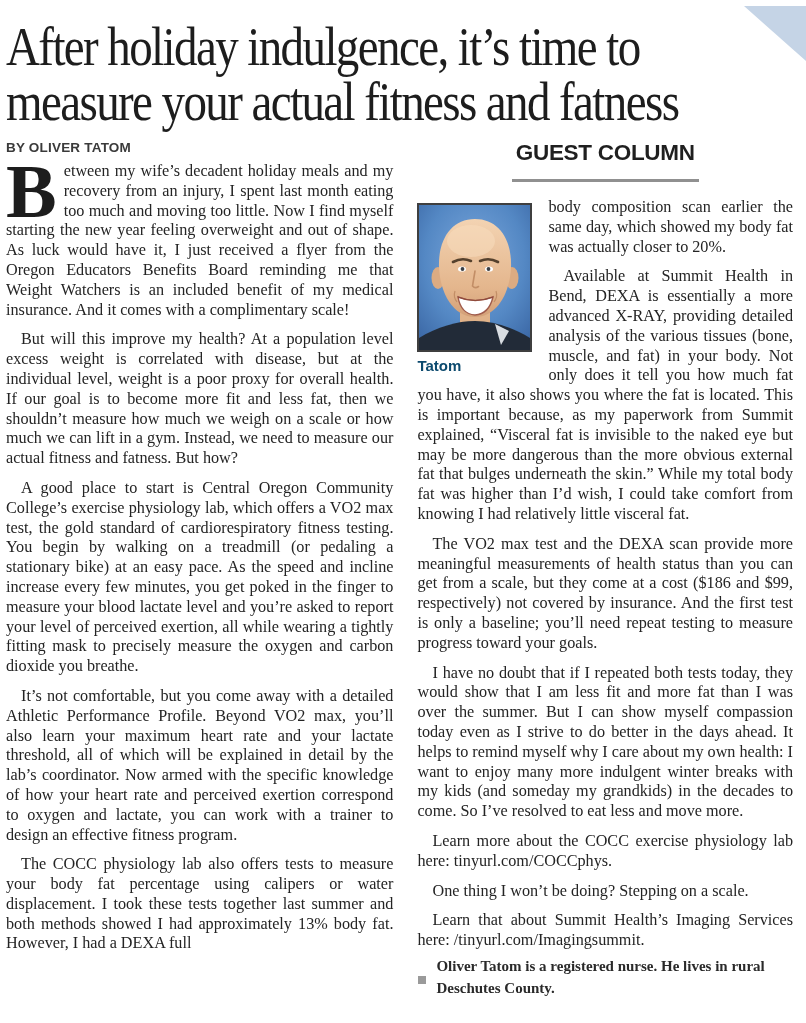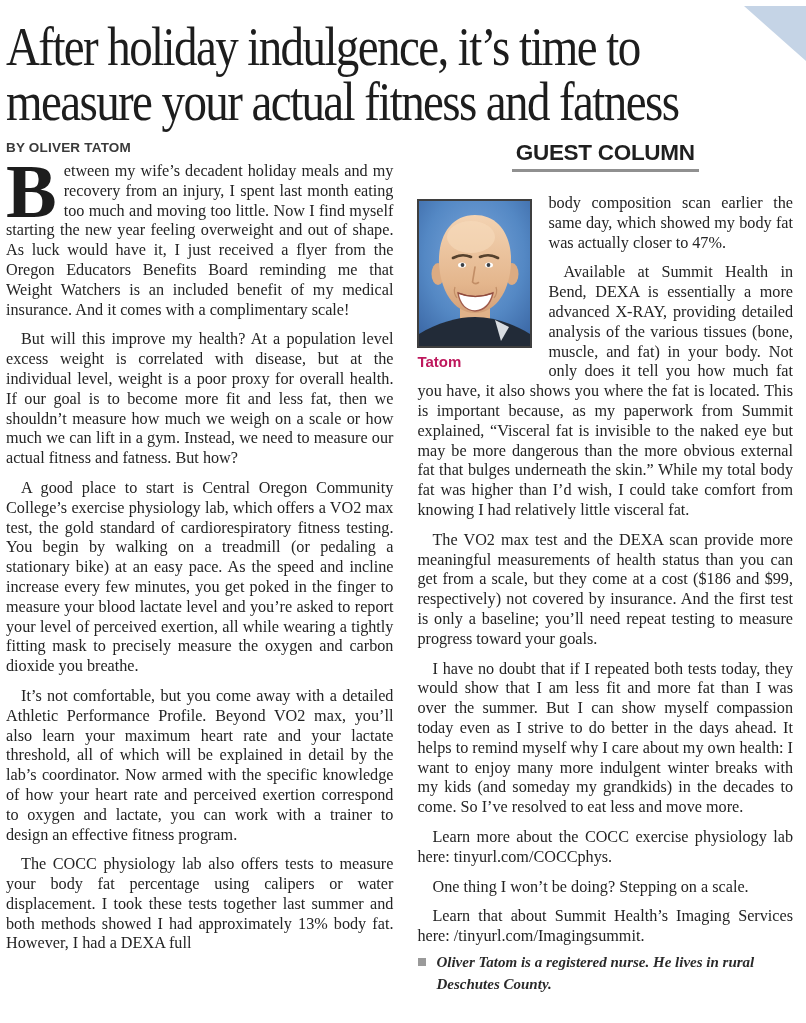--- a/index.html
+++ b/index.html
@@ -81,51 +81,51 @@
     min-height: 38px;
   }
   .guest-header {
     display: inline-block;
     font-family: "Liberation Sans", sans-serif;
     font-weight: bold;
     font-size: 22.5px;
     letter-spacing: -0.3px;
     color: #1f1f1f;
     border-bottom: 3px solid #909090;
-    padding: 0 4px 3px 4px;
+    padding: 0 4px 13px 4px;
   }
 
   .photo-block {
     float: left;
     width: 115px;
     margin: 5px 16px 12px 0;
   }
   .photo {
     width: 115px;
     height: 149px;
     border: 2px solid #3f3f3f;
     background: #4a77b4;
   }
   .photo svg { display: block; }
   .photo-caption {
     font-family: "Liberation Sans", sans-serif;
     font-weight: bold;
     font-size: 15px;
-    color: #be185d;
+    color: #0c4a6e;
     margin-top: 5px;
   }
 
   .footer-note {
     display: flex;
     margin-top: 4px;
     font-size: 15px;
     line-height: 22px;
-    font-style: italic;
     font-weight: 600;
     color: #2a2a2a;
+    align-items: center;
   }
   .note-bullet {
     flex: 0 0 auto;
     width: 8px;
     height: 8px;
     background: #9a9a9a;
     margin: 7px 10px 0 1px;
   }
   .note-text { flex: 1; text-align: left; }
 </style>
@@ -202,21 +202,21 @@
             <path d="M77,86 Q79,92 75,97" stroke="#c28e66" stroke-width="1.2" fill="none"></path>
 
             <path d="M0,145 L0,133 C18,122 38,116 56,116 C74,116 93,122 111,133 L111,145 Z" fill="#222b38"></path>
 
             <path d="M76,119 L90,126 L82,140 Z" fill="#d9dde2"></path>
           </svg>
         </div>
         <div class="photo-caption">Tatom</div>
       </div>
 
-      <p class="body-p">body composition scan earlier the same day, which showed my body fat was actually closer to 47%.</p>
+      <p class="body-p">body composition scan earlier the same day, which showed my body fat was actually closer to 20%.</p>
       <p class="body-p indent">Available at Summit Health in Bend, DEXA is essentially a more advanced X-RAY, providing detailed analysis of the various tissues (bone, muscle, and fat) in your body. Not only does it tell you how much fat you have, it also shows you where the fat is located. This is important because, as my paperwork from Summit explained, “Visceral fat is invisible to the naked eye but may be more dangerous than the more obvious external fat that bulges underneath the skin.” While my total body fat was higher than I’d wish, I could take comfort from knowing I had relatively little visceral fat.</p>
       <p class="body-p indent">The VO2 max test and the DEXA scan provide more meaningful measurements of health status than you can get from a scale, but they come at a cost ($186 and $99, respectively) not covered by insurance. And the first test is only a baseline; you’ll need repeat testing to measure progress toward your goals.</p>
       <p class="body-p indent">I have no doubt that if I repeated both tests today, they would show that I am less fit and more fat than I was over the summer. But I can show myself compassion today even as I strive to do better in the days ahead. It helps to remind myself why I care about my own health: I want to enjoy many more indulgent winter breaks with my kids (and someday my grandkids) in the decades to come. So I’ve resolved to eat less and move more.</p>
       <p class="body-p indent">Learn more about the COCC exercise physiology lab here: tinyurl.com/COCCphys.</p>
       <p class="body-p indent">One thing I won’t be doing? Stepping on a scale.</p>
       <p class="body-p indent">Learn that about Summit Health’s Imaging Services here: /tinyurl.com/Imagingsummit.</p>
 
       <div class="footer-note">
         <span class="note-bullet"></span>
         <span class="note-text">Oliver Tatom is a registered nurse. He lives in rural Deschutes County.</span>

